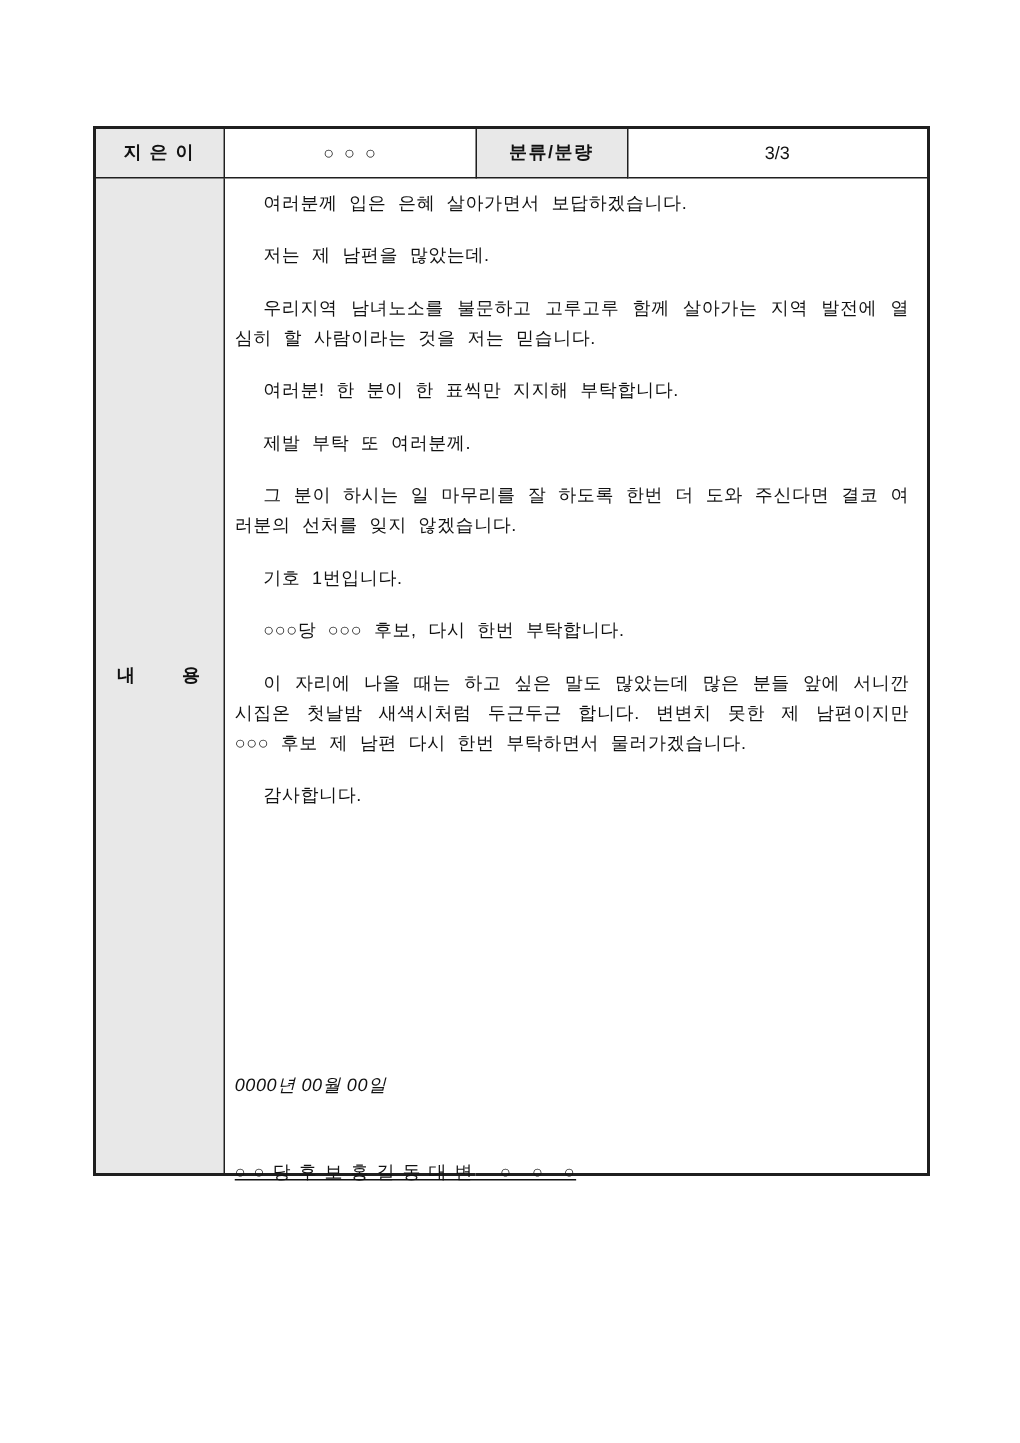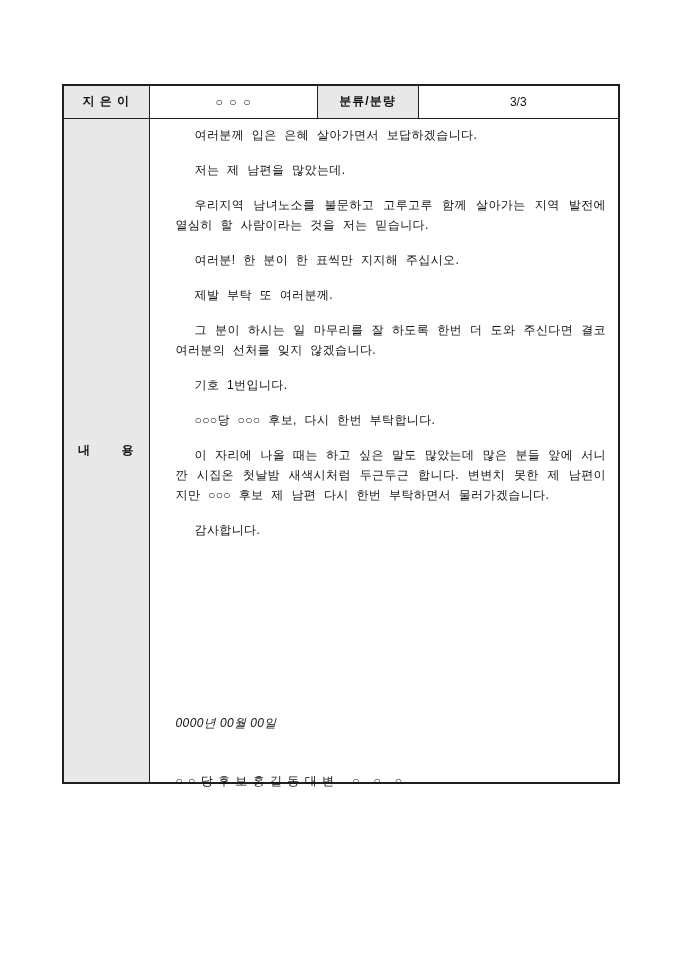--- a/index.html
+++ b/index.html
@@ -38,21 +38,21 @@
   td.value-cell {
     background: #ffffff;
     text-align: center;
     white-space: pre;
   }
   tr.header-row td { height: 33px; }
   tr.footer-row td { height: 41px; }
   td.content-cell {
     height: 665px;
     vertical-align: top;
-    padding: 6px 12px 6px 26px;
+    padding: 6px 12px 6px 7px;
   }
   .content-inner {
     position: relative;
     width: 100%;
     height: 100%;
   }
   p.para {
     font-size: 12px;
     line-height: 20px;
     text-align: justify;
@@ -70,20 +70,21 @@
     letter-spacing: 0.4px;
     font-style: italic;
   }
   .signature-line {
     position: absolute;
     left: 0; top: 646px;
     font-size: 12px;
     line-height: 20px;
     white-space: pre;
     letter-spacing: 1px;
+    text-decoration: underline;
   }
   td.empty-cell { background: #ffffff; }
 </style>
 </head>
 <body>
 
 <div class="page">
   <table class="doc-table">
     <colgroup>
       <col style="width:86px">
@@ -98,21 +99,21 @@
       <td class="label-cell">분류/분량</td>
       <td class="value-cell">3/3</td>
     </tr>
     <tr class="content-row">
       <td class="label-cell">내       용</td>
       <td class="content-cell" colspan="3">
         <div class="content-inner">
           <p class="para">여러분께 입은 은혜 살아가면서 보답하겠습니다.</p>
           <p class="para">저는 제 남편을 많았는데.</p>
           <p class="para">우리지역 남녀노소를 불문하고 고루고루 함께 살아가는 지역 발전에 열심히 할 사람이라는 것을 저는 믿습니다.</p>
-          <p class="para">여러분! 한 분이 한 표씩만 지지해 주십시오.</p>
+          <p class="para">여러분! 한 분이 한 표씩만 지지해 부탁합니다.</p>
           <p class="para">제발 부탁 또 여러분께.</p>
           <p class="para">그 분이 하시는 일 마무리를 잘 하도록 한번 더 도와 주신다면 결코 여러분의 선처를 잊지 않겠습니다.</p>
           <p class="para">기호 1번입니다.</p>
           <p class="para">○○○당 ○○○ 후보, 다시 한번 부탁합니다.</p>
           <p class="para">이 자리에 나올 때는 하고 싶은 말도 많았는데 많은 분들 앞에 서니깐 시집온 첫날밤 새색시처럼 두근두근 합니다. 변변치 못한 제 남편이지만 ○○○ 후보 제 남편 다시 한번 부탁하면서 물러가겠습니다.</p>
           <p class="para">감사합니다.</p>
           <div class="date-line">0000년 00월 00일</div>
           <div class="signature-line">○ ○ 당 후 보 홍 길 동 대 변    ○   ○   ○</div>
         </div>
       </td>

